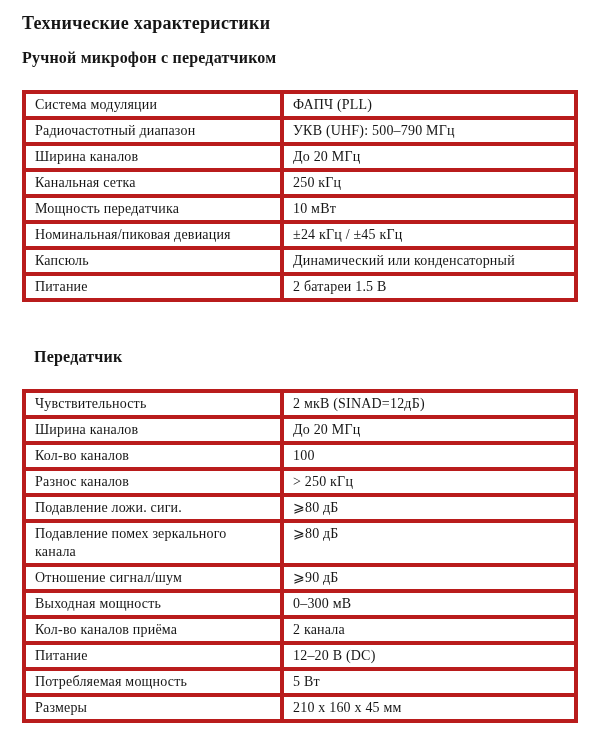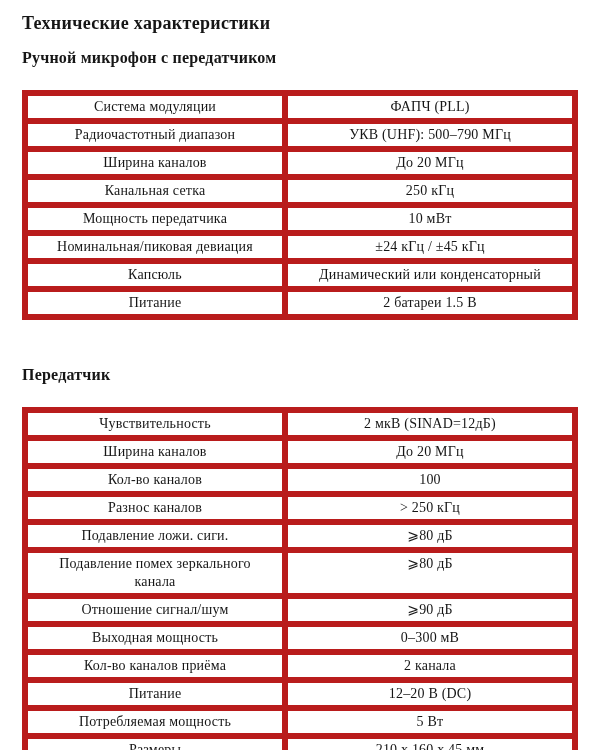--- a/index.html
+++ b/index.html
@@ -20,36 +20,35 @@
     margin: 0;
     letter-spacing: 0.3px;
   }
   .section-heading {
     font-size: 16px;
     font-weight: bold;
     margin: 0;
     letter-spacing: 0.2px;
   }
   .section-mic .section-heading { margin-top: 15px; }
-  .section-tx  .section-heading { margin-top: 46px; }
+  .section-tx  .section-heading { margin-top: 46px; margin-left: 12px; }
   table.spec-table {
     border-collapse: collapse;
     width: 556px;
     margin-top: 23px;
     border: 2px solid #4f4f4f;
     table-layout: fixed;
   }
   table.spec-table td {
-    border: 6px solid #b91c1c;
+    border: 4px solid #b91c1c;
     font-size: 14px;
     line-height: 18px;
     padding: 2px 9px;
     vertical-align: top;
     letter-spacing: 0.2px;
-    text-align: center;
   }
   td.spec-label { width: 236px; }
   td.spec-value { }
 </style>
 </head>
 <body>
 
 <div class="page">
 
   <h1 class="page-title">Технические характеристики</h1>

